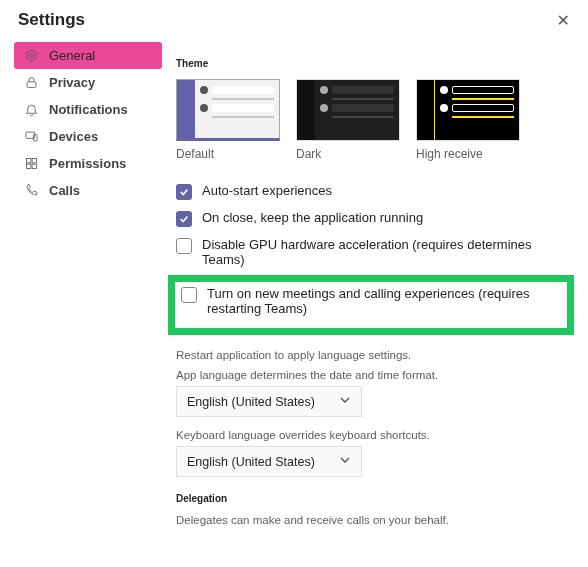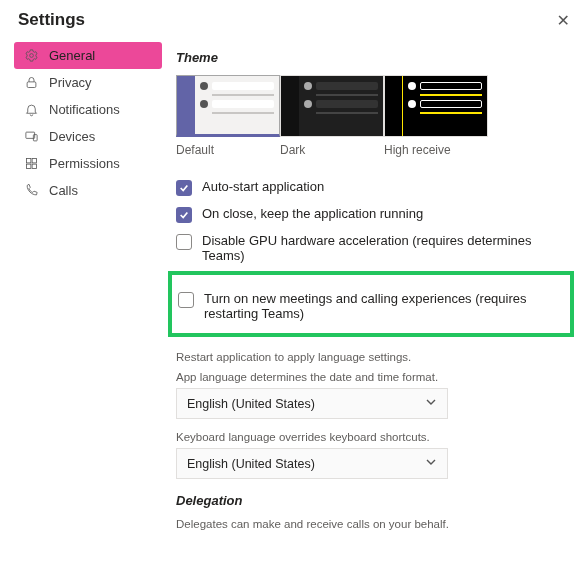--- a/index.html
+++ b/index.html
@@ -2,47 +2,47 @@
 <html><head>
 <meta charset="utf-8">
 <style>
   * { box-sizing: border-box; margin: 0; padding: 0; }
   body { font-family: "Segoe UI", Arial, sans-serif; font-size: 13px; color: #252423; background: #fff; width: 588px; height: 567px; overflow: hidden; }
   .header { display: flex; justify-content: space-between; align-items: center; padding: 10px 18px 6px 18px; gap: 24px; }
   .header h1 { font-size: 17px; font-weight: 600; }
   .close { font-size: 16px; color: #555; cursor: pointer; }
   .body { display: flex; }
   .sidebar { width: 170px; padding: 6px 8px 0 14px; }
-  .side-item { display: flex; align-items: center; gap: 10px; padding: 6px 10px; border-radius: 3px; color: #444; cursor: pointer; font-size: 13px; }
+  .side-item { display: flex; align-items: center; gap: 10px; padding: 6px 10px; border-radius: 3px; color: #444; cursor: pointer; font-size: 13px; font-weight: bold; }
   .side-item.active { background: #ec4899; color: #252423; font-weight: 500; }
   .side-icon { width: 15px; height: 15px; display: inline-flex; align-items: center; justify-content: center; }
   .side-icon svg { stroke: #555; fill: none; stroke-width: 1.3; }
   .main { flex: 1; padding: 6px 24px 20px 6px; }
-  .sect-title { font-size: 13px; font-weight: 600; margin-top: 8px; margin-bottom: 10px; font-style: italic; }
-  .themes { display: flex; gap: 0; margin-bottom: 18px; }
+  .sect-title { font-size: 10px; font-weight: 600; margin-top: 16px; margin-bottom: 10px; }
+  .themes { display: flex; gap: 16px; margin-bottom: 18px; }
   .theme { width: 104px; cursor: pointer; }
   .theme-preview { width: 104px; height: 62px; border: 1px solid #e1dfdd; display: flex; overflow: hidden; }
   .theme.selected .theme-preview { border: 1px solid #a6a6a6; border-bottom: 3px solid #6264a7; }
   .tp-side { width: 18px; }
   .tp-main { flex: 1; padding: 6px 5px; display: flex; flex-direction: column; gap: 4px; }
   .tp-row { display: flex; gap: 4px; align-items: center; }
   .tp-av { width: 8px; height: 8px; border-radius: 50%; }
   .tp-bub { flex: 1; height: 8px; border-radius: 2px; }
   .tp-line { height: 2px; margin-left: 12px; }
   .theme-label { font-size: 12px; color: #605e5c; margin-top: 6px; }
   .app-list { margin-bottom: 14px; }
   .chk-row { display: flex; align-items: flex-start; gap: 10px; padding: 4px 0 6px 0; font-size: 13px; color: #252423; }
   .chk { width: 16px; height: 16px; border-radius: 3px; flex-shrink: 0; display: inline-flex; align-items: center; justify-content: center; margin-top: 1px; }
   .chk.checked { background: #6264a7; }
   .chk.unchecked { border: 1.5px solid #8a8886; }
   .chk svg { stroke: #fff; stroke-width: 2; fill: none; }
-  .highlight-box { border: 4px solid #22c55e; padding: 12px 8px 6px 6px; margin: 2px -10px 8px -8px; }
+  .highlight-box { border: 7px solid #22c55e; padding: 0 8px 6px 6px; margin: 2px -10px 8px -8px; }
   .subtitle { font-size: 11.5px; color: #605e5c; margin-bottom: 8px; }
   .smalltext { font-size: 11.5px; color: #605e5c; margin-bottom: 5px; }
-  .select { display: flex; justify-content: space-between; align-items: center; width: 272px; border: 1px solid #e1dfdd; background: #fafafa; padding: 7px 10px; font-size: 12.5px; color: #252423; margin-bottom: 12px; cursor: pointer; }
+  .select { display: flex; justify-content: space-between; align-items: center; width: 186px; border: 1px solid #e1dfdd; background: #fafafa; padding: 7px 10px; font-size: 12.5px; color: #252423; margin-bottom: 12px; cursor: pointer; }
   .select svg { stroke: #555; fill: none; stroke-width: 1.4; }
   .lang-section { margin-bottom: 14px; }
 </style>
 </head>
 <body>
 
 <div class="header">
   <h1>Settings</h1>
   <span class="close">✕</span>
 </div>
@@ -165,21 +165,21 @@
       </div>
     </div>
 
     <div class="app-list">
       <div class="chk-row">
         <span class="chk checked">
             <svg width="10" height="10" viewBox="0 0 12 12">
               <path d="M2 6l3 3 5-6"></path>
             </svg>
           </span>
-        <span>Auto-start application</span>
+        <span>Auto-start experiences</span>
       </div>
       <div class="chk-row">
         <span class="chk checked">
             <svg width="10" height="10" viewBox="0 0 12 12">
               <path d="M2 6l3 3 5-6"></path>
             </svg>
           </span>
         <span>On close, keep the application running</span>
       </div>
       <div class="chk-row">

